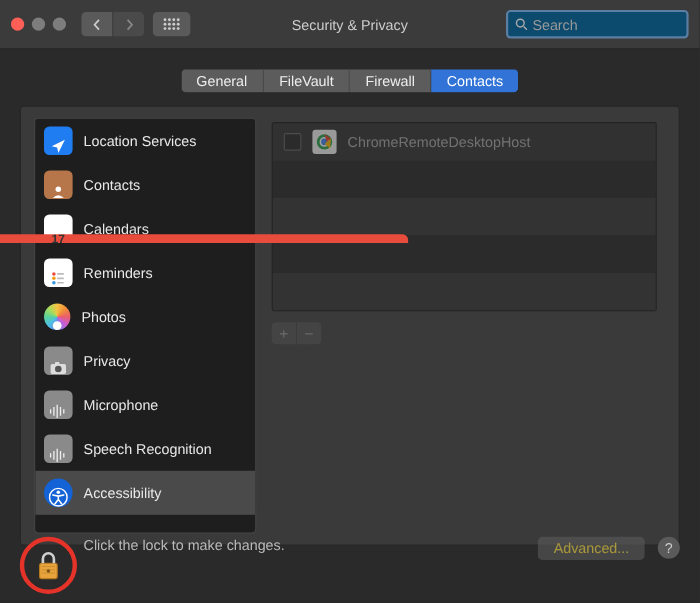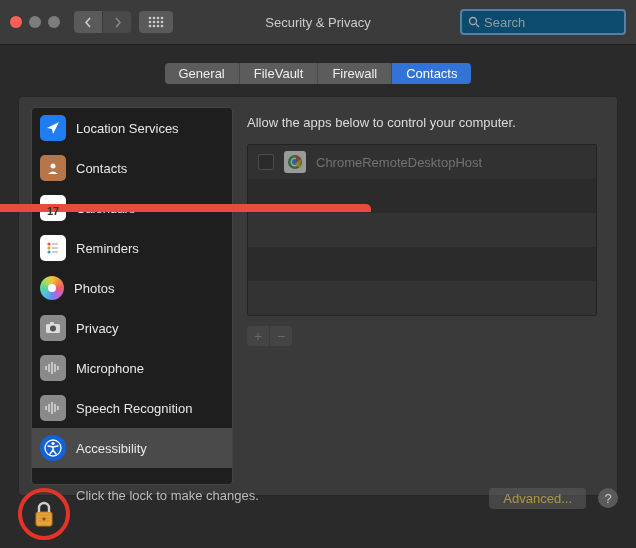--- a/index.html
+++ b/index.html
@@ -16,21 +16,21 @@
   .search svg{margin-right:4px;flex-shrink:0}
   .tabs{display:flex;justify-content:center;padding:18px 0 8px}
   .tabrow{display:flex;border-radius:4px;overflow:hidden}
   .tab{padding:3px 14px;background:#5c5c5c;color:#eee;font-size:13px;border-right:1px solid #494949}
   .tab:last-child{border-right:none}
   .tab.active{background:#3173d6;color:#fff}
   .panel{margin:4px 18px 0;background:#3a3a3a;border:1px solid #262626;border-radius:4px;height:400px;display:flex;padding:10px 12px;box-sizing:border-box}
   .sidebar{width:200px;background:#1e1e1e;border:1px solid #444;border-radius:4px;overflow:hidden}
   .srow{display:flex;align-items:center;height:40px;padding:0 8px;gap:10px;color:#e8e8e8;font-size:13px}
   .srow.sel{background:#4a4a4a}
-  .sicon{width:26px;height:26px;border-radius:5px;display:flex;align-items:center;justify-content:center;flex-shrink:0;font-size:14px;color:#fff}
+  .sicon{width:26px;height:26px;border-radius:5px;display:flex;align-items:flex-end;justify-content:center;flex-shrink:0;font-size:14px;color:#fff}
   .main{flex:1;padding:4px 8px 0 14px;display:flex;flex-direction:column}
   .desc{color:#ddd;font-size:13px;padding:4px 0 14px}
   .applist{background:#2d2d2d;border:1px solid #232323;height:170px;border-radius:2px}
   .approw{display:flex;align-items:center;height:34px;padding:0 10px;gap:10px;background:#353535;opacity:.55}
   .chk{width:14px;height:14px;border:1px solid #666;border-radius:2px;background:#2a2a2a}
   .appicon{width:22px;height:22px;border-radius:3px;display:flex;align-items:center;justify-content:center;background:#f3f3f3}
   .stripe{height:34px;background:#2b2b2b}
   .stripe.alt{background:#333}
   .pm{display:flex;margin-top:10px}
   .pmbtn{width:22px;height:20px;background:#4f4f4f;display:flex;align-items:center;justify-content:center;color:#999;font-size:14px;opacity:.5}
@@ -190,21 +190,20 @@
             <circle cx="9" cy="9" r="8" fill="none" stroke="#fff" stroke-width="1.3"></circle>
             <circle cx="9" cy="4.5" r="1.6" fill="#fff"></circle>
             <path d="M4 7 L9 8 L14 7 M9 8 L9 11 L6 15 M9 11 L12 15" stroke="#fff" stroke-width="1.4" fill="none" stroke-linecap="round"></path>
           </svg>
         </div>
       <span>Accessibility</span>
     </div>
   </div>
 
   <div class="main">
-    <div class="desc">Allow the apps below to control your computer.</div>
     <div class="applist">
       <div class="approw">
         <div class="chk"></div>
         <div class="appicon">
             <svg width="16" height="16" viewBox="0 0 16 16">
               <circle cx="8" cy="8" r="7" fill="#2ba24c"></circle>
               <circle cx="8" cy="8" r="4.5" fill="#fff"></circle>
               <circle cx="8" cy="8" r="3" fill="#4285f4"></circle>
               <path d="M8 1 L14 5 L10 8 Z" fill="#ea4335"></path>
               <path d="M14 5 L13 14 L8 10 Z" fill="#fbbc05"></path>

